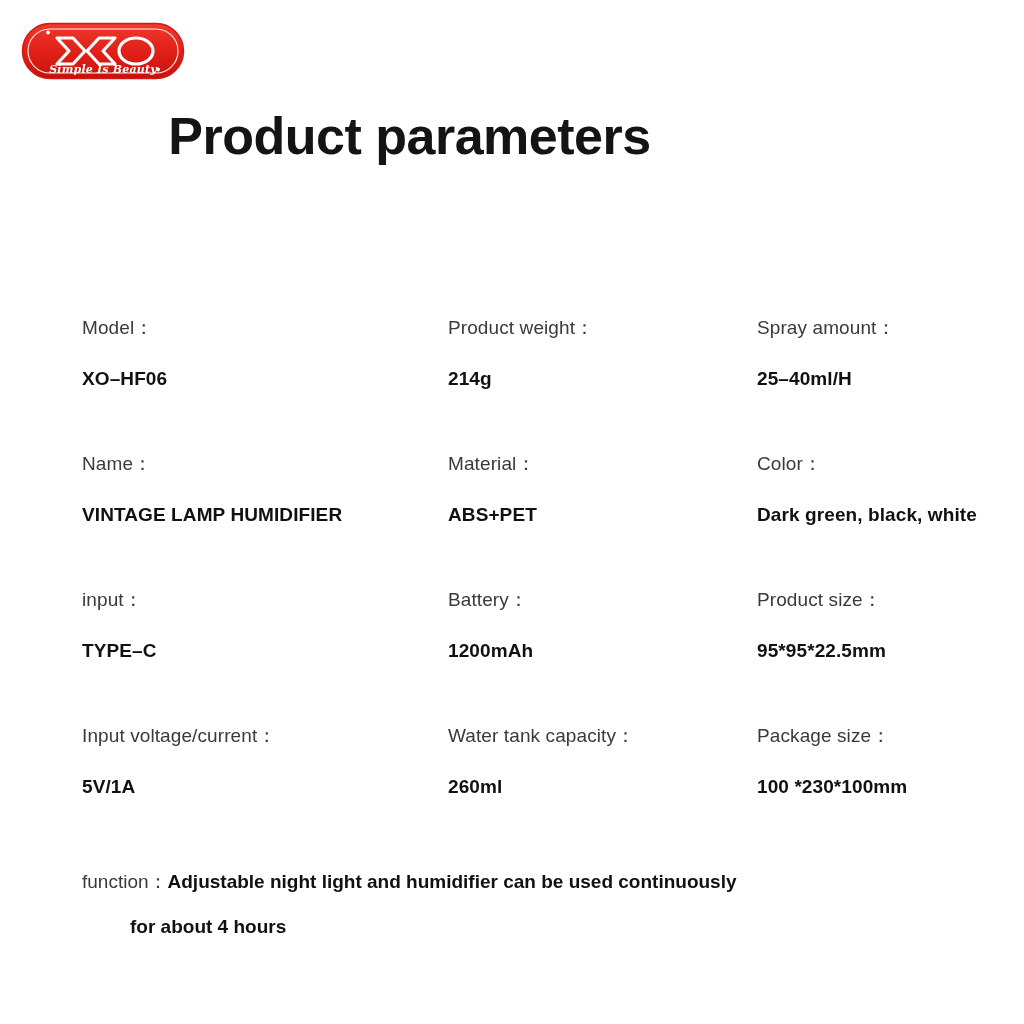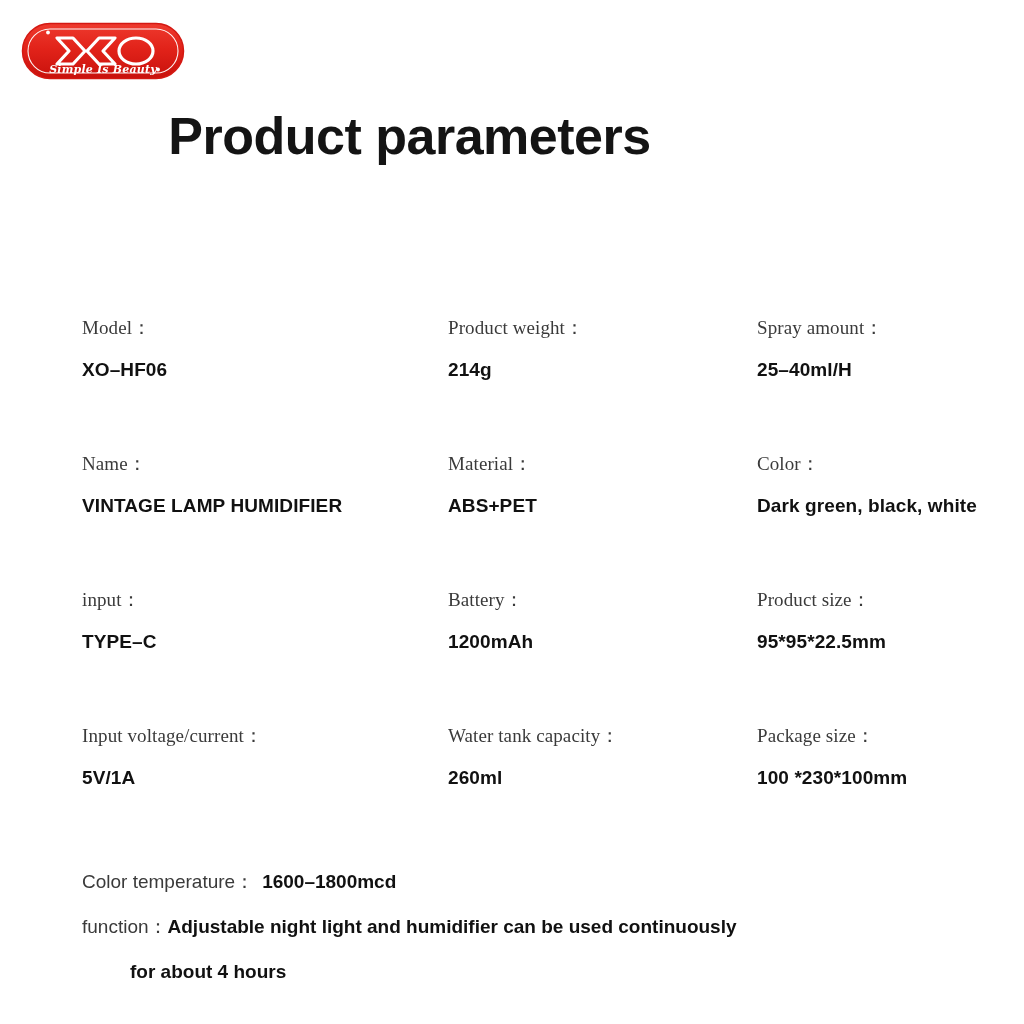--- a/index.html
+++ b/index.html
@@ -62,24 +62,23 @@
   .spec-cell.c1 { left: 366px; }
   .spec-cell.c2 { left: 675px; }
 
   .spec-label {
     font-size: 19px;
     font-weight: normal;
     color: #3a3a3a;
     letter-spacing: 0.1px;
     white-space: nowrap;
     line-height: 1;
-    font-family: Liberation Serif, serif;
   }
   .spec-value {
-    margin-top: 23px;
+    margin-top: 32px;
     font-size: 19px;
     font-weight: bold;
     color: #111111;
     letter-spacing: 0.1px;
     white-space: nowrap;
     line-height: 1;
   }
 
   
   .notes {
@@ -208,20 +207,17 @@
     </div>
     <div class="spec-cell c2">
       <div class="spec-label">Package size：</div>
       <div class="spec-value">100 *230*100mm</div>
     </div>
   </div>
 
 </div>
 
 <div class="notes">
-  <div class="note-line">
-    <span class="note-label">Color temperature：</span><span class="note-value">1600–1800mcd</span>
-  </div>
   <div class="note-line fn">
     <span class="note-label">function：</span><span class="note-value">Adjustable night light and humidifier can be used continuously</span>
   </div>
   <div class="note-cont">for about 4 hours</div>
 </div>
 
 </body></html>

